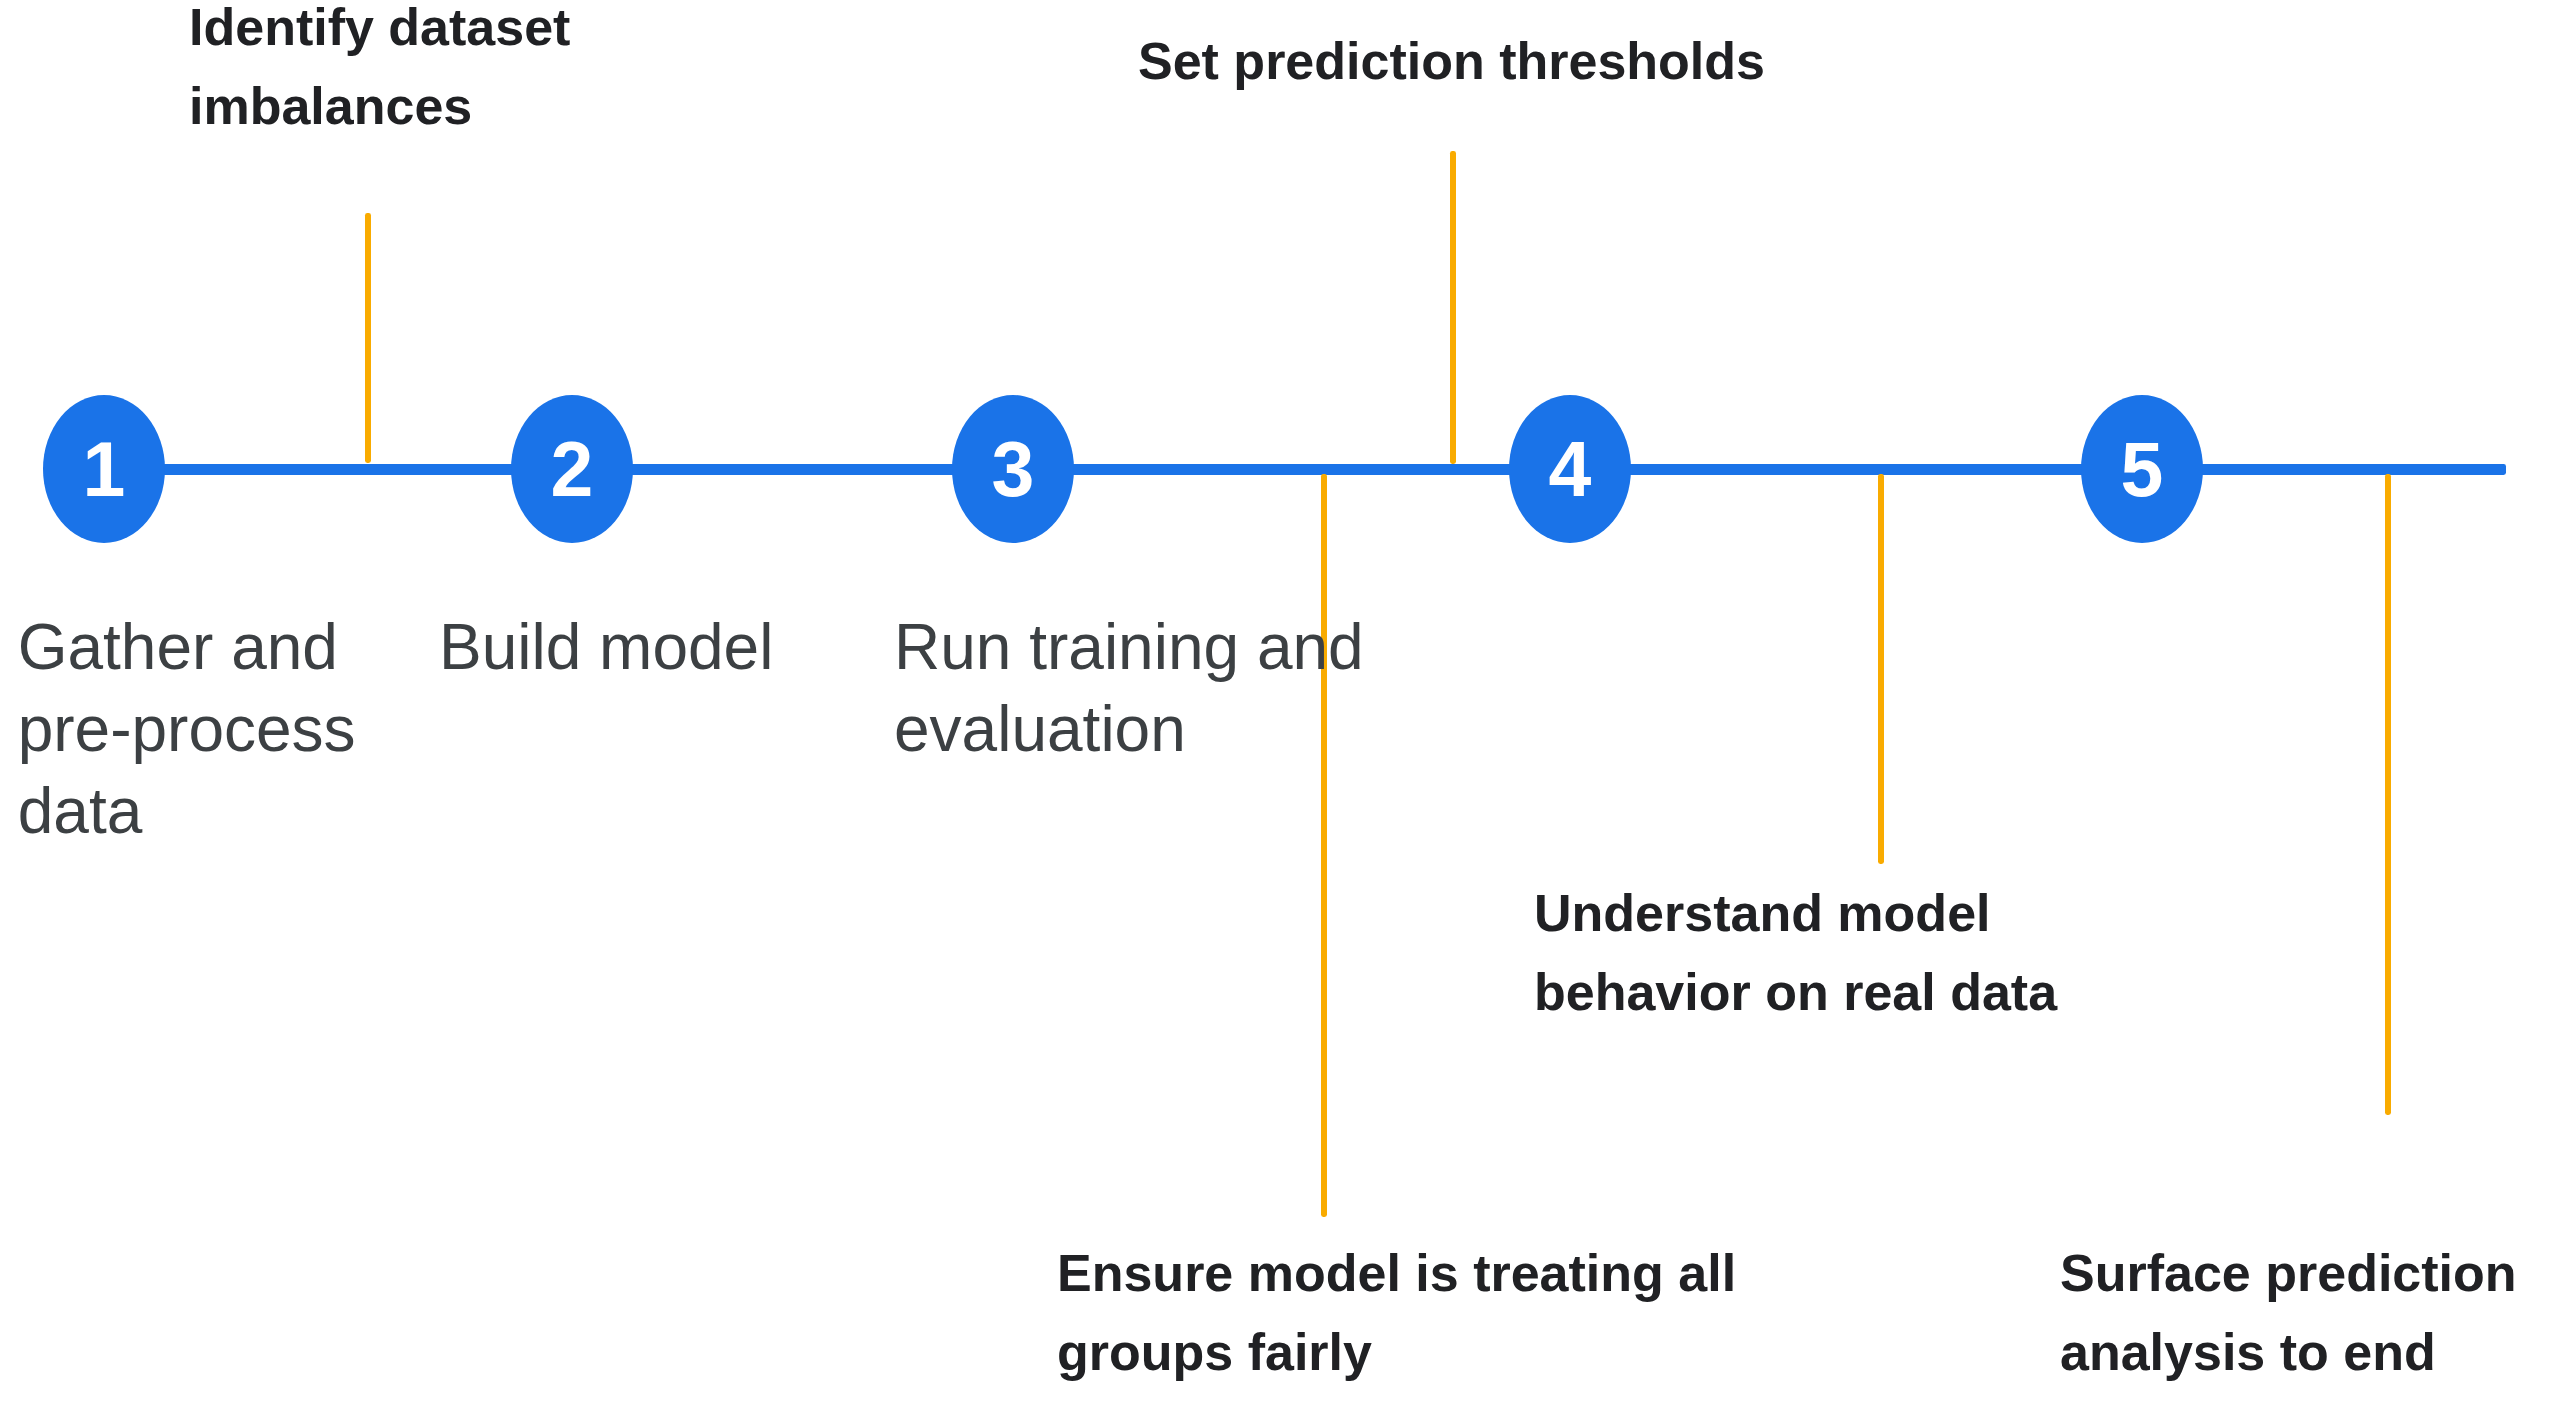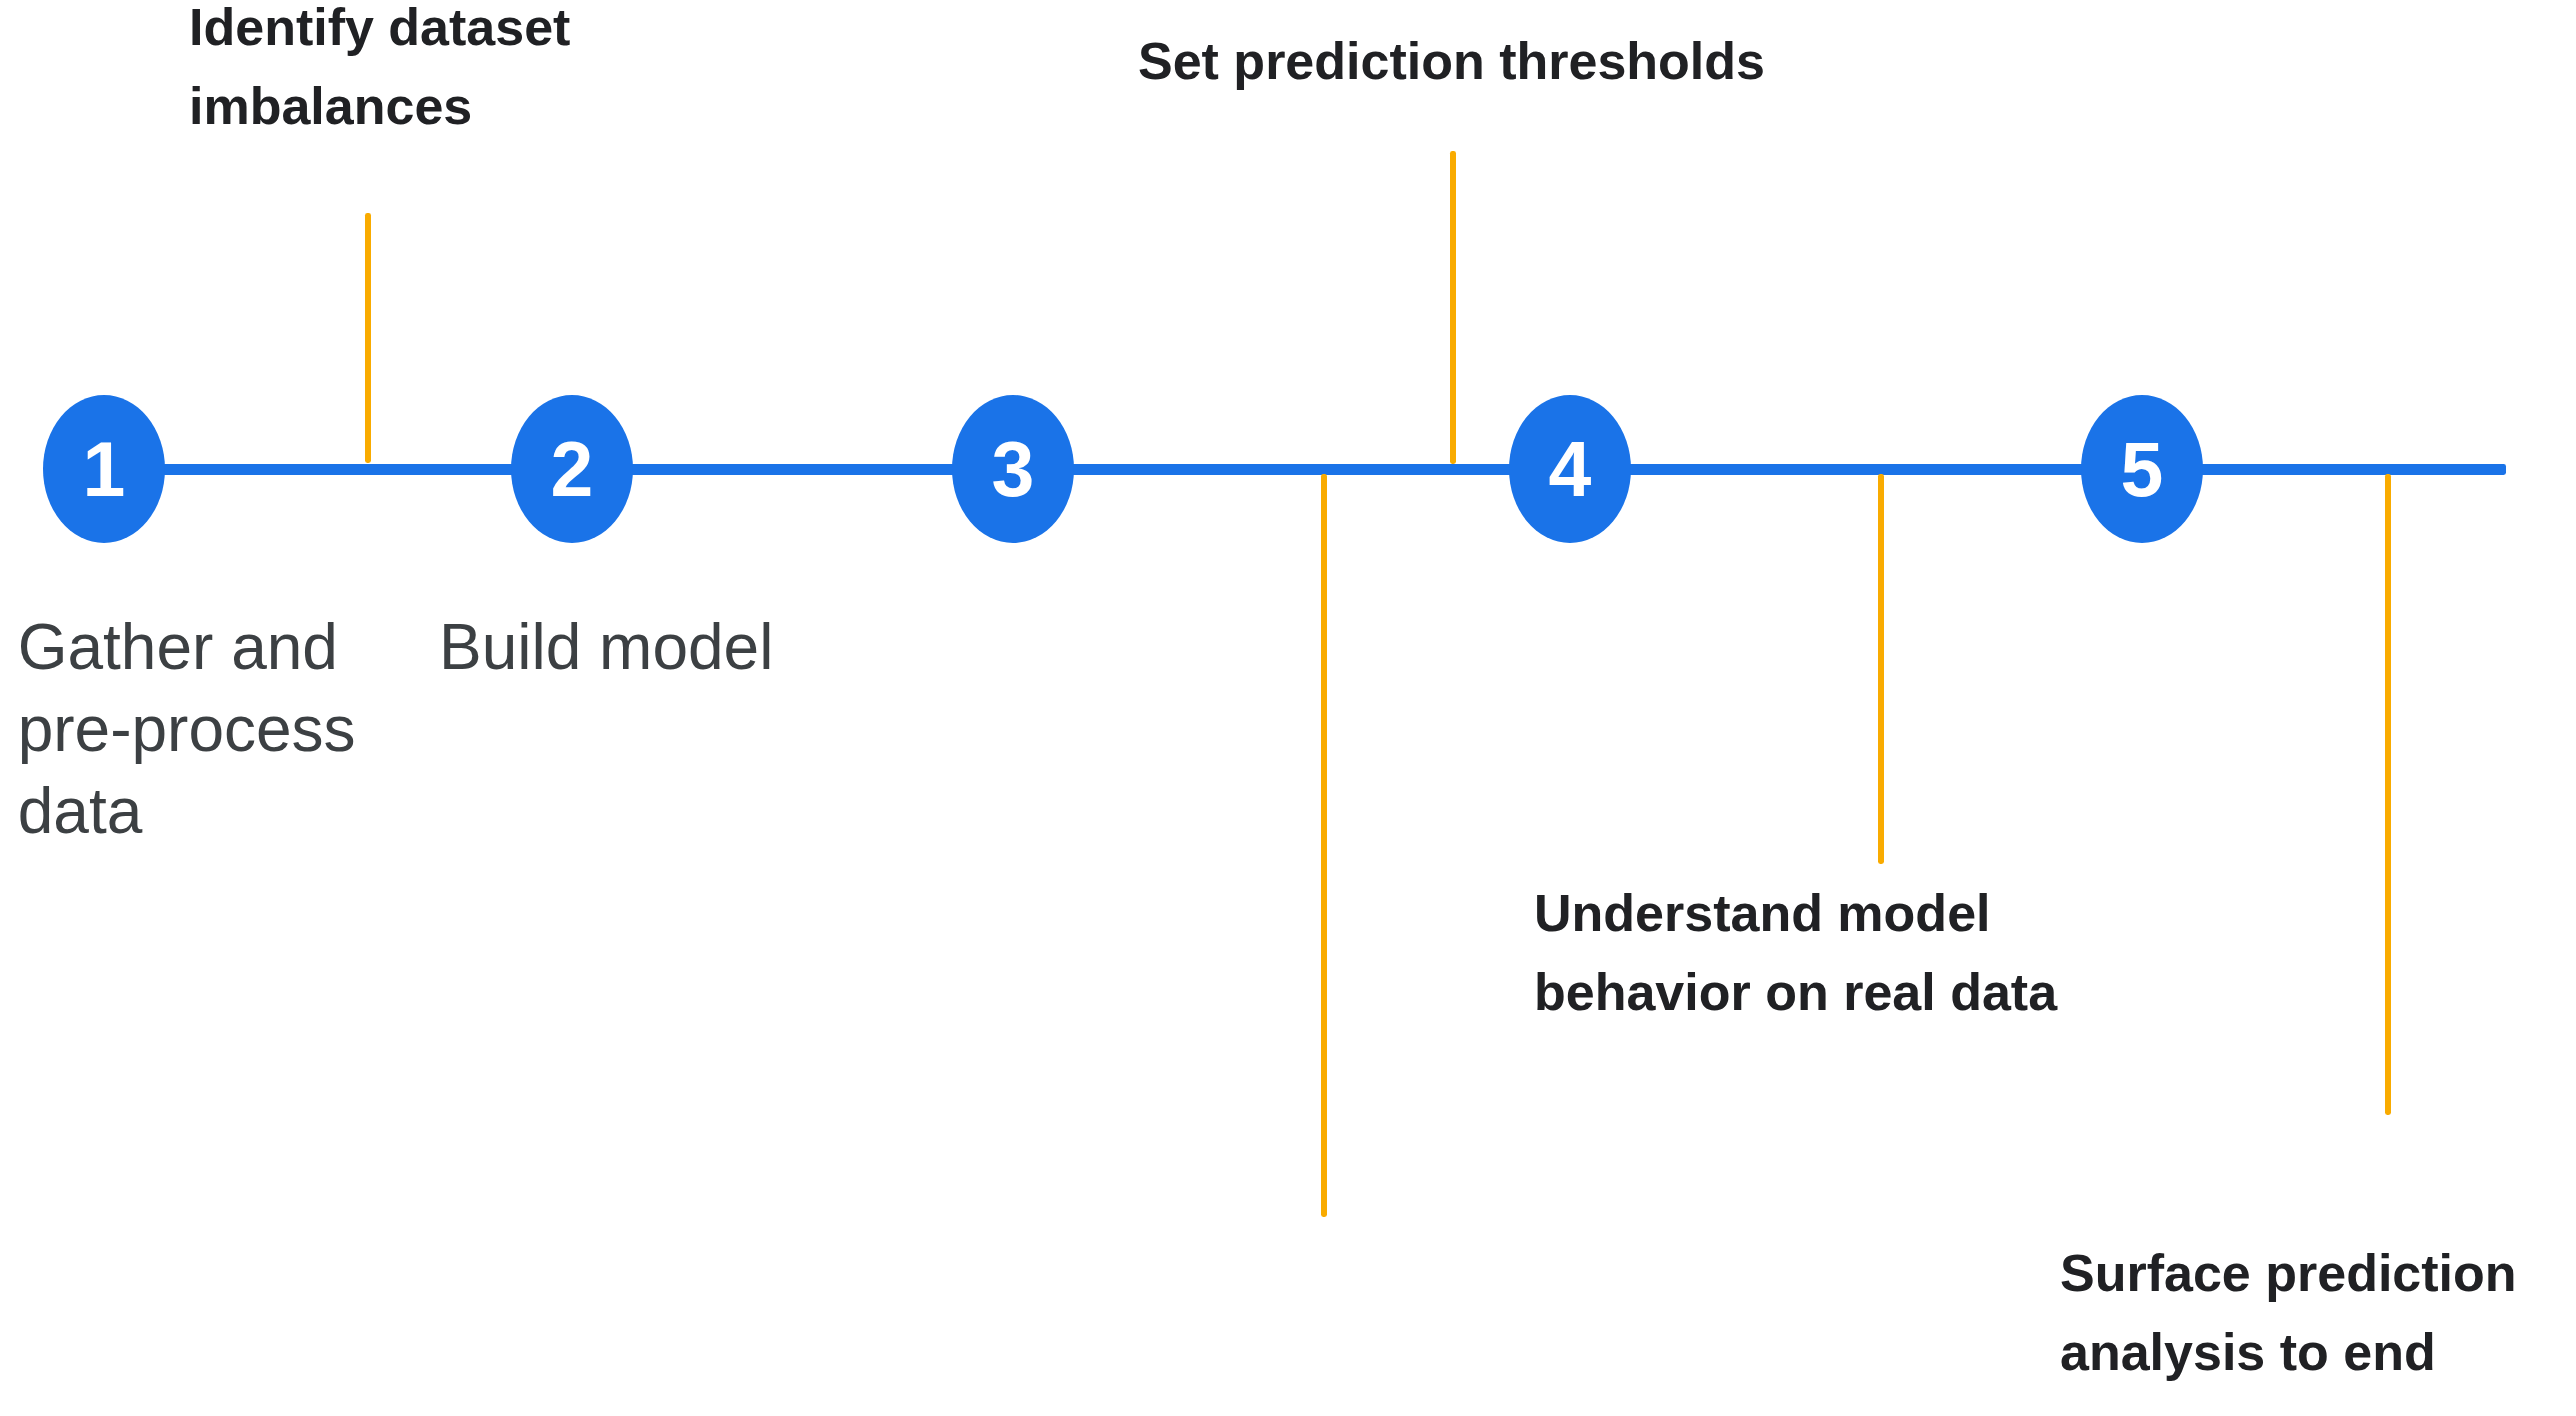--- a/index.html
+++ b/index.html
@@ -122,23 +122,27 @@
     <span class="num">4</span>
   </div>
   <div class="step-circle circle-5">
     <span class="num">5</span>
   </div>
 
   <div class="step-label label-1">Gather and
 pre-process
 data</div>
   <div class="step-label label-2">Build model</div>
+  <div class="step-label label-3">Run training and
+evaluation</div>
 
   <div class="annotation ann-0">Identify dataset
 imbalances</div>
   <div class="annotation ann-1">Set prediction thresholds</div>
+  <div class="annotation ann-2">Ensure model is treating all
+groups fairly</div>
   <div class="annotation ann-3">Understand model
 behavior on real data</div>
   <div class="annotation ann-4">Surface prediction
 analysis to end users</div>
 
 </div>
 
 
 </body></html>

